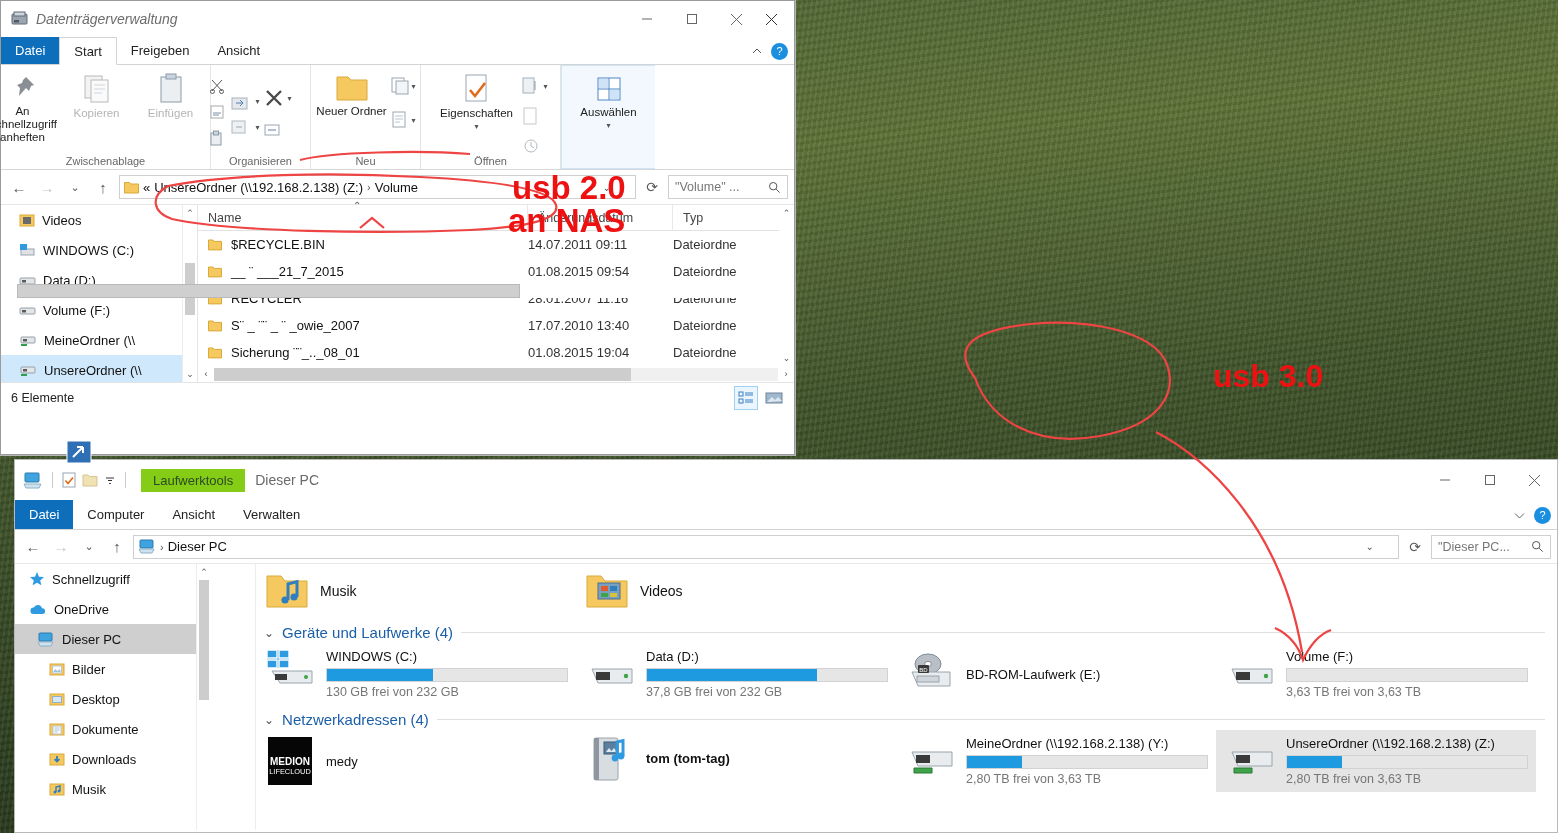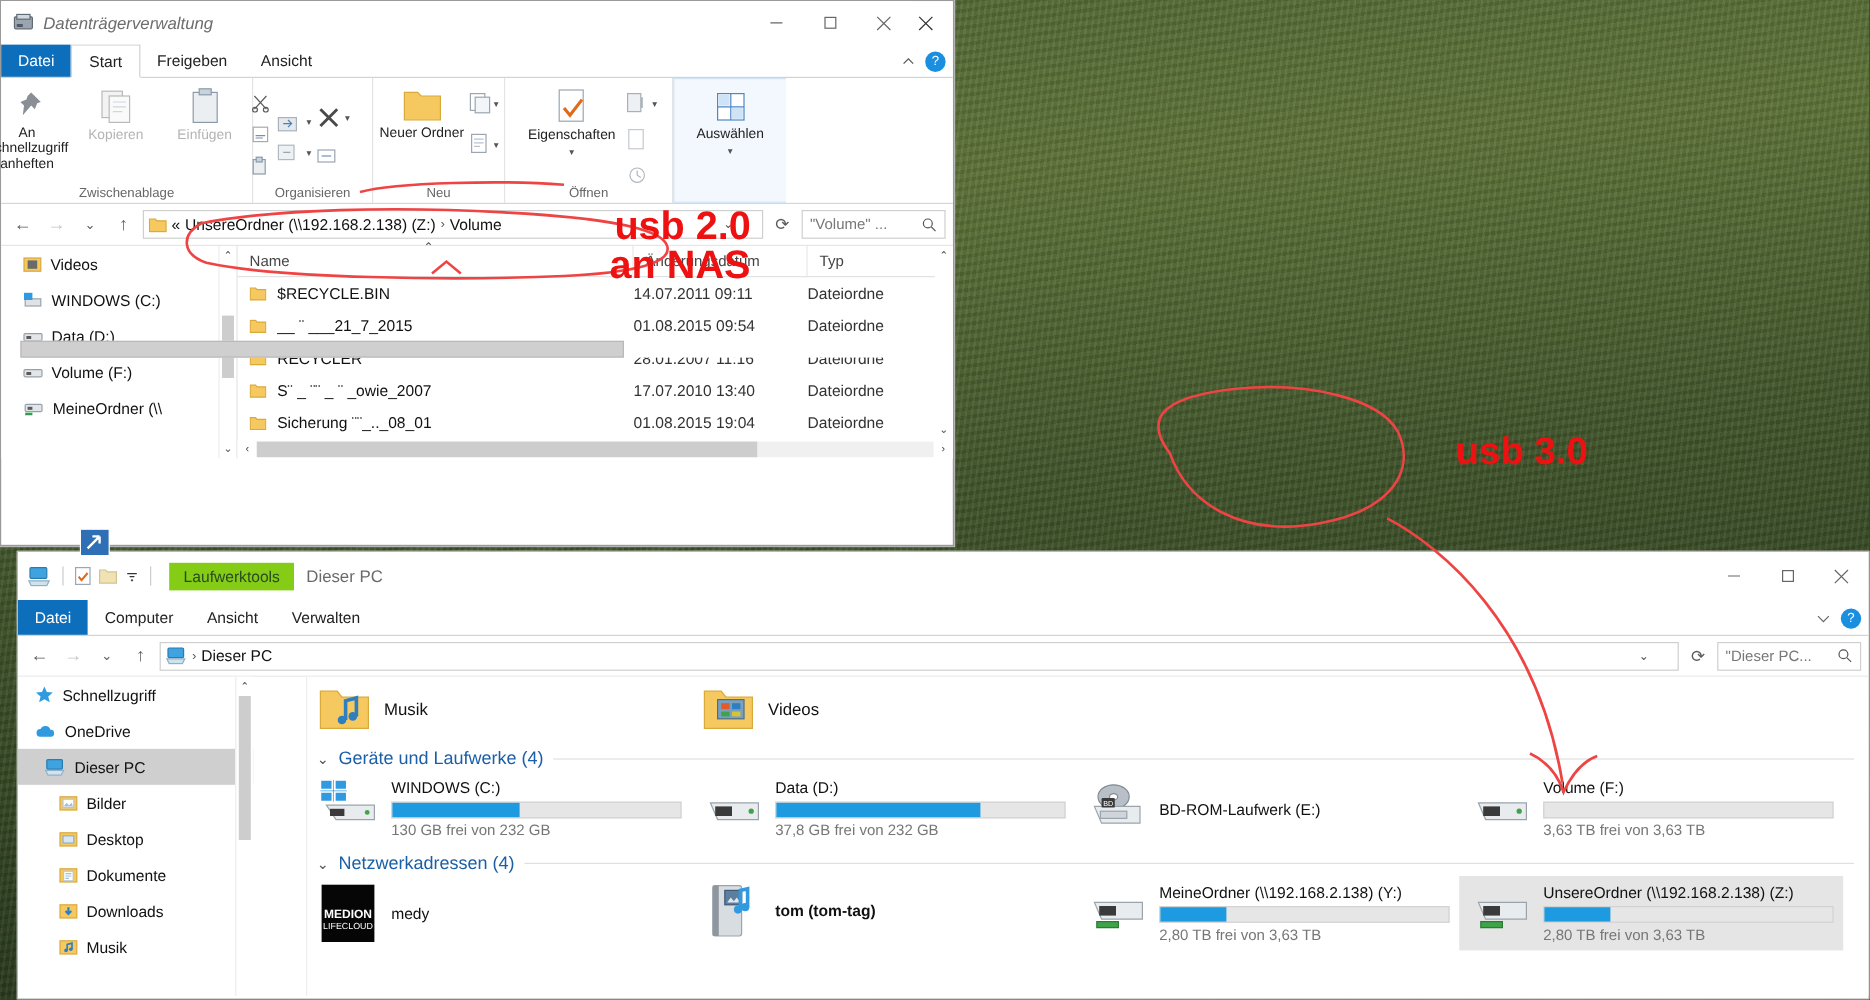--- a/index.html
+++ b/index.html
@@ -442,20 +442,28 @@
         <span>Volume (F:)</span>
       </div>
       <div class="navitem">
         <svg width="18" height="13" viewBox="0 0 18 13">
             <rect x="2" y="3" width="14" height="6" rx="1" fill="#e2e6e9" stroke="#96a0a8"></rect>
             <rect x="4" y="5" width="4" height="2.5" fill="#5a5a5a"></rect>
             <path d="M2 11h6" stroke="#2e9e4f" stroke-width="2"></path>
           </svg>
         <span>MeineOrdner (\\</span>
       </div>
+      <div class="navitem sel">
+        <svg width="18" height="13" viewBox="0 0 18 13">
+            <rect x="2" y="3" width="14" height="6" rx="1" fill="#e2e6e9" stroke="#96a0a8"></rect>
+            <rect x="4" y="5" width="4" height="2.5" fill="#5a5a5a"></rect>
+            <path d="M2 11h6" stroke="#2e9e4f" stroke-width="2"></path>
+          </svg>
+        <span>UnsereOrdner (\\</span>
+      </div>
       <div class="navscroll">
         <div class="up">⌃</div>
         <div class="thumb"></div>
         <div class="dn" style="position:absolute;bottom:0;left:0;right:0;">⌄</div>
       </div>
     </div>
 
     <div class="listpane">
       <div class="lhead">
         <div class="col" style="width:330px;position:relative;">
@@ -528,20 +536,38 @@
       <div class="hscroll">
         <div class="arr">‹</div>
         <div class="track">
             <div class="thumb"></div>
           </div>
         <div class="arr">›</div>
       </div>
     </div>
   </div>
 
+  <div class="statusbar">
+    <span>6 Elemente</span>
+    <div class="viewbtns">
+      <div class="vbtn on">
+        <svg width="16" height="14" viewBox="0 0 16 14">
+            <rect x="1" y="1" width="4" height="4" fill="none" stroke="#3b7fc4"></rect>
+            <rect x="1" y="8" width="4" height="4" fill="none" stroke="#3b7fc4"></rect>
+            <path d="M7 2h8M7 4h8M7 9h8M7 11h8" stroke="#3b7fc4"></path>
+          </svg>
+      </div>
+      <div class="vbtn">
+        <svg width="18" height="14" viewBox="0 0 18 14">
+            <rect x="1" y="2" width="16" height="10" fill="#9fb8cd" stroke="#6d8399"></rect>
+            <path d="M2 11l5-5 3 3 3-3 4 4" fill="#dfe9f1"></path>
+          </svg>
+      </div>
+    </div>
+  </div>
 </div>
 
 <div id="diskmgmt">
   <div class="dm-title">
     <svg width="17" height="16" viewBox="0 0 17 16">
         <rect x="1" y="3" width="15" height="10" rx="1" fill="#9aa5af" stroke="#5f6b75"></rect>
         <rect x="3" y="1" width="11" height="4" fill="#cfd6dd" stroke="#5f6b75"></rect>
         <rect x="3" y="9" width="5" height="2.5" fill="#4e5a66"></rect>
       </svg>
     <span class="t">Datenträgerverwaltung</span>

